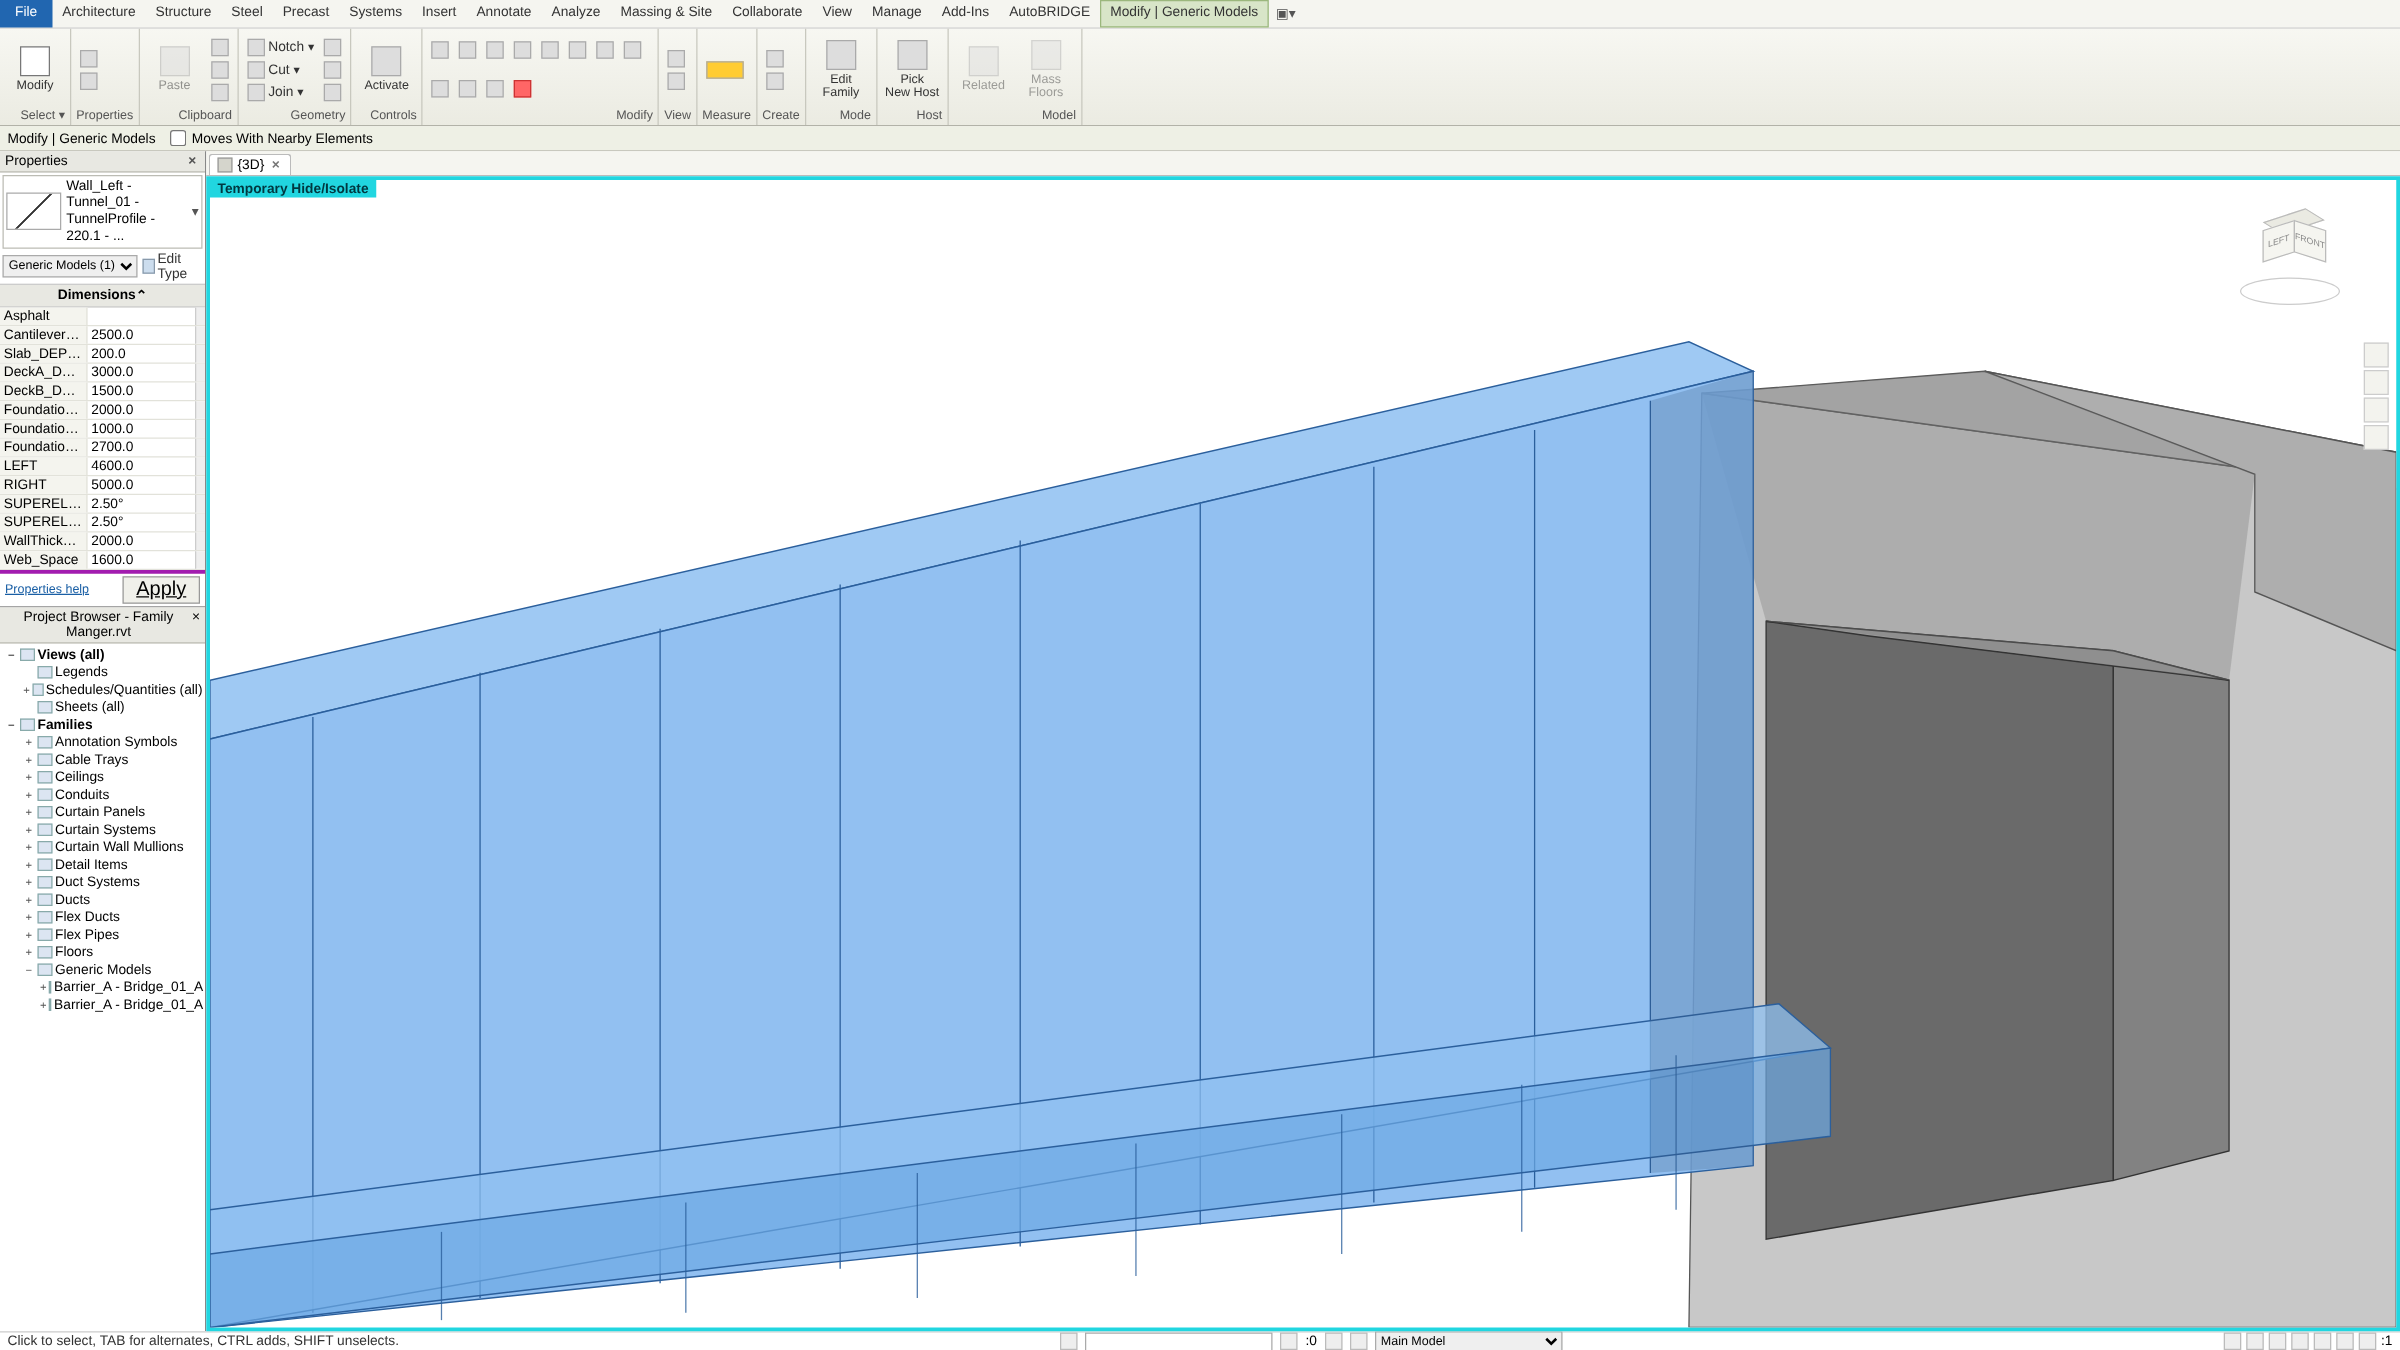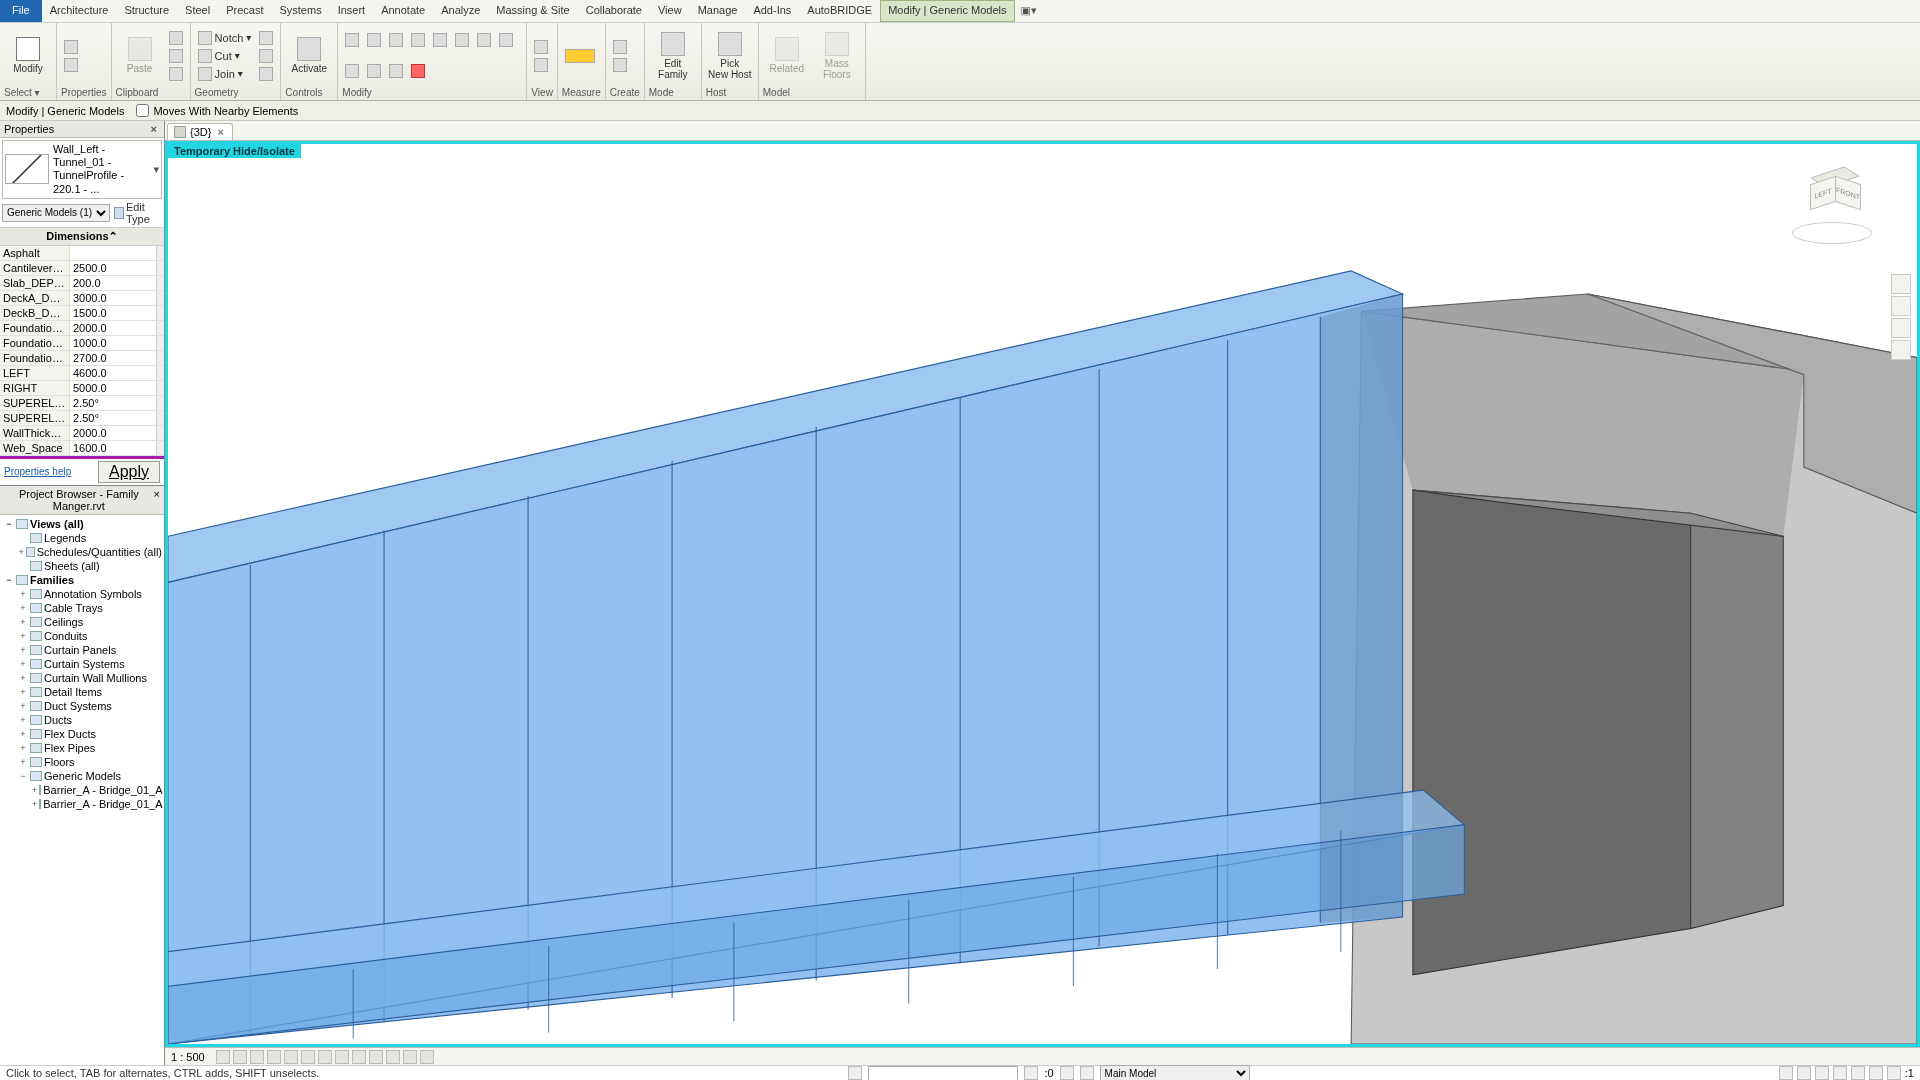--- a/index.html
+++ b/index.html
@@ -8,21 +8,21 @@
 
 .menubar { display: flex; background: #f5f5f0; border-bottom: 1px solid #ccc; height: 23px; align-items: stretch; }
 .menubar .file-tab { background: #2166b0; color: #fff; padding: 4px 12px; cursor: pointer; }
 .menubar .menu-item { padding: 4px 8px; cursor: pointer; color: #333; }
 .menubar .menu-item.active { background: #d8e5c8; border: 1px solid #9bb77d; padding: 3px 7px; }
 .menubar .end-icon { padding: 4px 6px; color: #555; }
 
 
 .ribbon { display: flex; background: linear-gradient(#f7f7f2,#ebebe2); border-bottom: 1px solid #b2b2a8; height: 78px; }
 .ribbon-group { border-right: 1px solid #c8c8be; display: flex; flex-direction: column; justify-content: space-between; padding: 2px 4px 0; }
-.ribbon-group-label { font-size: 10px; color: #555; text-align: left; padding: 1px 0 2px; }
+.ribbon-group-label { font-size: 10px; color: #555; text-align: right; padding: 1px 0 2px; }
 .ribbon-row { display: flex; gap: 2px; align-items: center; flex: 1; }
 .ribbon-btn-lg { display: flex; flex-direction: column; align-items: center; justify-content: center; width: 48px; height: 58px; cursor: pointer; }
 .ribbon-btn-lg .ic { width: 24px; height: 24px; background: #ddd; border: 1px solid #aaa; margin-bottom: 2px; }
 .ribbon-btn-lg span { font-size: 10px; color: #333; line-height: 1.1; text-align: center; }
 .ribbon-col { display: flex; flex-direction: column; gap: 1px; }
 .ribbon-btn-sm { display: flex; align-items: center; gap: 3px; height: 17px; padding: 0 3px; cursor: pointer; font-size: 10px; color: #333; }
 .ribbon-btn-sm .ic { width: 14px; height: 14px; background: #ddd; border: 1px solid #aaa; }
 
 
 .context-bar { display: flex; align-items: center; background: #eef0e5; border-bottom: 1px solid #c8c8be; height: 20px; padding: 0 6px; gap: 12px; font-size: 11px; }
@@ -609,36 +609,20 @@
             <line x1="880" y1="635" x2="880" y2="730"></line>
             <line x1="1020" y1="615" x2="1020" y2="715"></line>
             <line x1="1140" y1="595" x2="1140" y2="700"></line>
           </g>
 
           <polygon points="1120,150 1200,130 1200,670 1120,675" fill="#3a5d85" opacity="0.25"></polygon>
         </svg>
       </div>
     </div>
 
-    <div class="viewctrl">
-      <span class="scale">1 : 500</span>
-      <div class="vc"></div>
-      <div class="vc"></div>
-      <div class="vc"></div>
-      <div class="vc"></div>
-      <div class="vc"></div>
-      <div class="vc"></div>
-      <div class="vc"></div>
-      <div class="vc"></div>
-      <div class="vc"></div>
-      <div class="vc"></div>
-      <div class="vc"></div>
-      <div class="vc"></div>
-      <div class="vc"></div>
-    </div>
   </div>
 </div>
 
 <div class="statusbar">
   <div class="left">Click to select, TAB for alternates, CTRL adds, SHIFT unselects.</div>
   <div class="center">
     <div class="sb-ic"></div>
     <input style="">
     <div class="sb-ic"></div>
     <span>:0</span>

